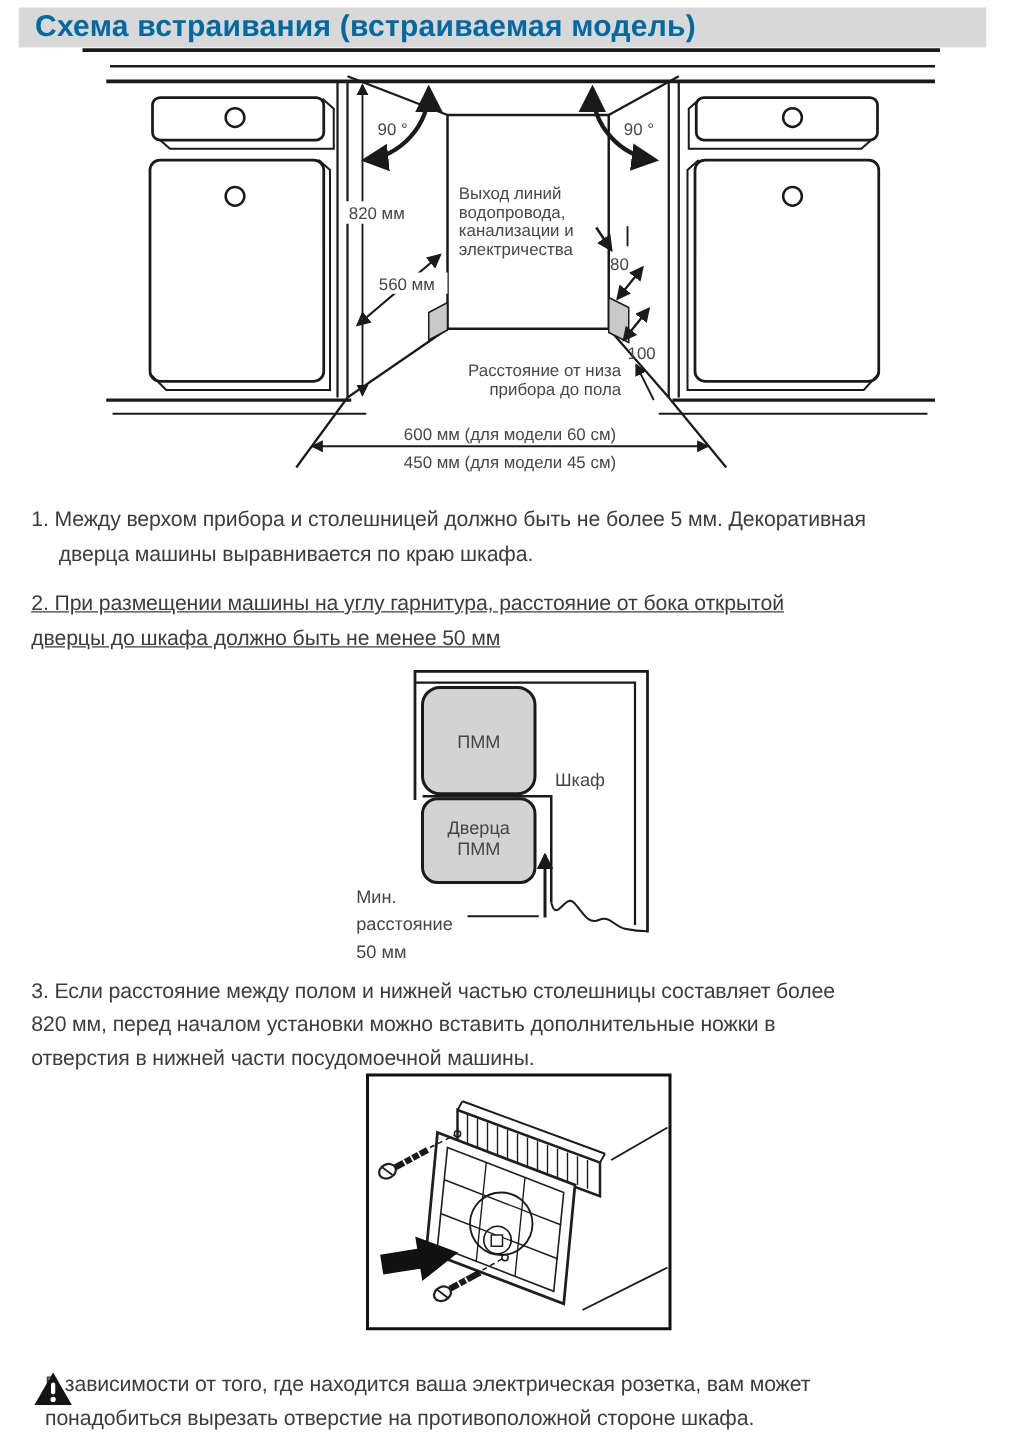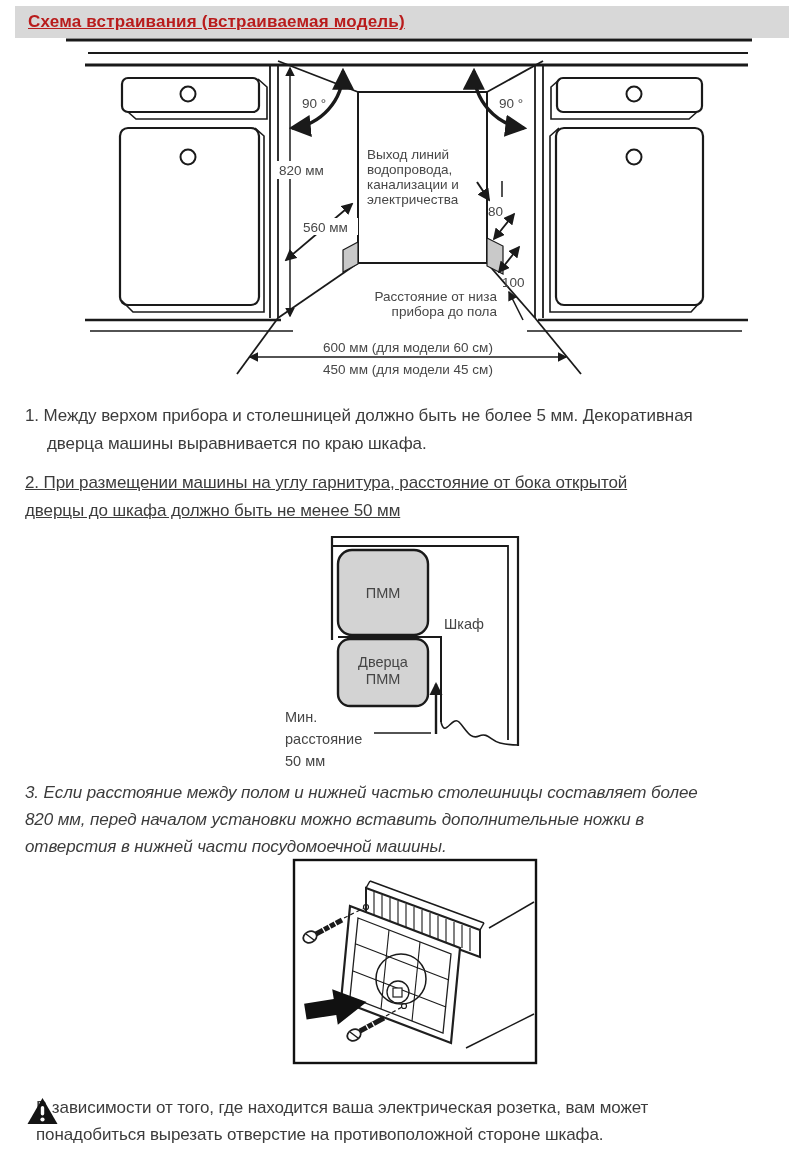--- a/index.html
+++ b/index.html
@@ -6,36 +6,35 @@
   body{
     width:809px;height:1150px;position:relative;background:#ffffff;
     font-family:"Liberation Sans","DejaVu Sans",sans-serif;color:#3c3c3c;
     overflow:hidden;
   }
   .title-bar{
     position:absolute;left:15px;top:6px;width:774px;height:32px;
     background:#d8d8d8;display:flex;align-items:center;
   }
   .title-bar h1{
-    margin:0;padding-left:13px;font-size:17px;font-weight:bold;color:#b91c1c;
+    margin:0;padding-left:13px;font-size:24px;font-weight:bold;color:#0369a1;
     letter-spacing:.2px;
-    text-decoration:underline;
   }
   svg{position:absolute;display:block;}
   #main-svg{left:0;top:0;width:809px;height:398px;}
   #corner-svg{left:258px;top:518px;width:324px;height:258px;}
   #machine-svg{left:278px;top:848px;width:274px;height:226px;}
   .para{
     position:absolute;left:25px;width:768px;font-size:17px;line-height:28px;
     color:#3c3c3c;white-space:pre-line;letter-spacing:-0.1px;
   }
   .para.hang{padding-left:22px;text-indent:-22px;}
   #p1{top:402px;}
   #p2{top:469px;text-decoration:underline;}
-  #p3{top:779px;line-height:27px;font-style:italic;}
+  #p3{top:779px;line-height:27px;}
   .warning{
     position:absolute;left:27px;top:1094px;width:760px;display:flex;align-items:flex-start;
   }
   .warning .w-icon{flex:0 0 auto;margin-top:3px;}
   .warning .w-text{
     margin-left:9px;font-size:17px;line-height:27px;color:#3c3c3c;white-space:pre-line;
     letter-spacing:-0.1px;
   }
   
   .ln{stroke:#1a1a1a;fill:none;}

